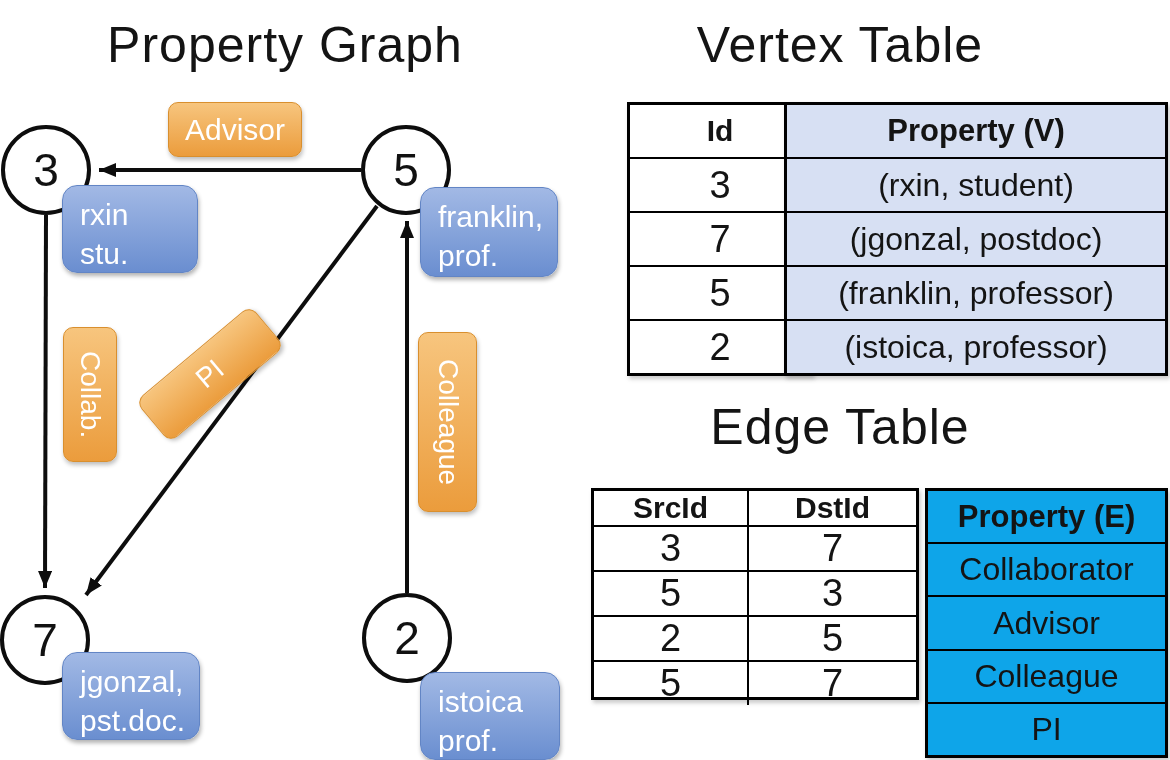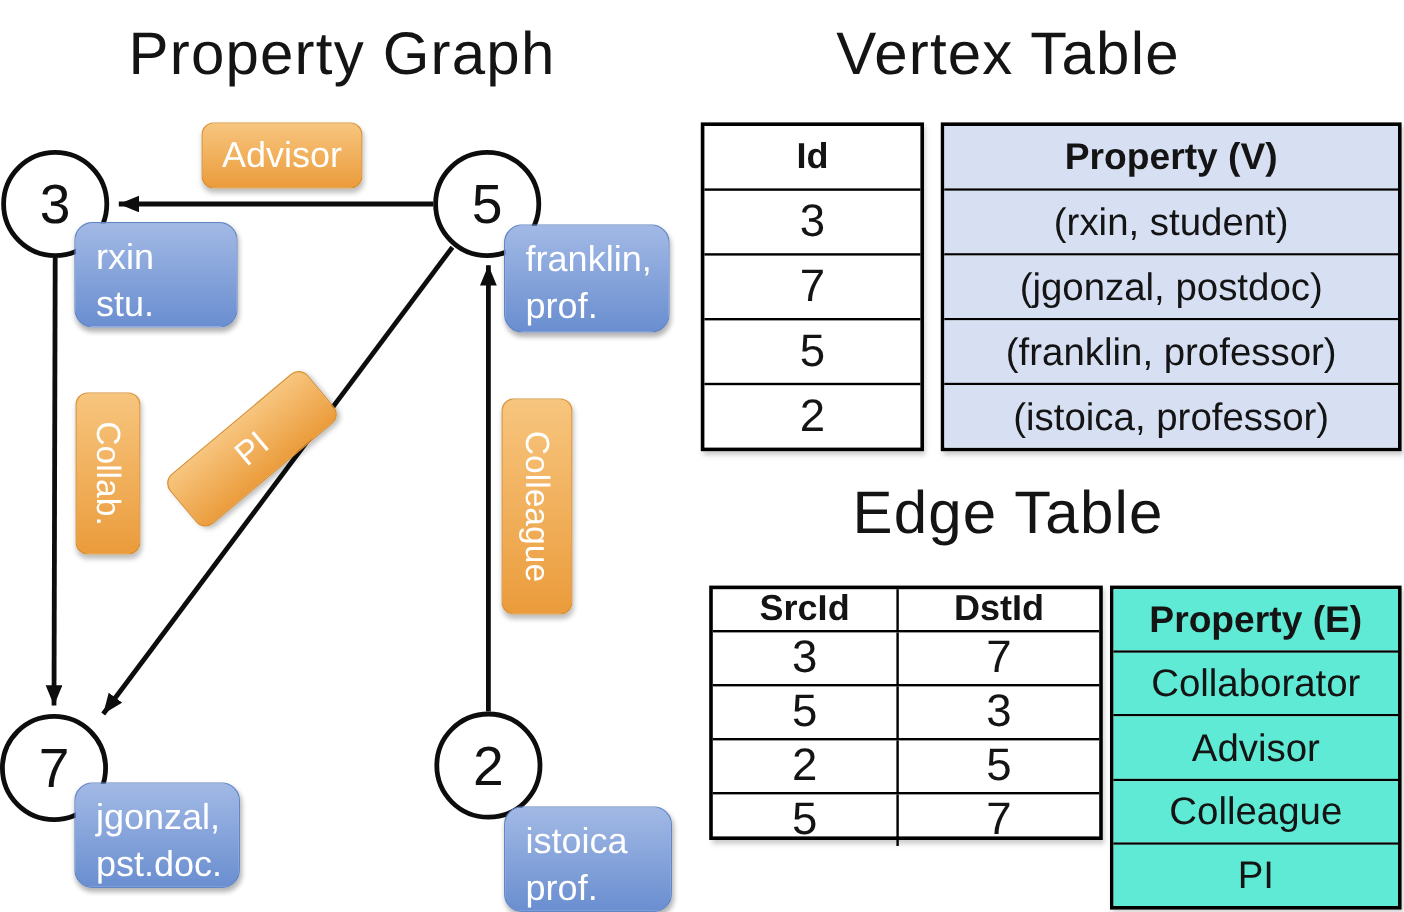--- a/index.html
+++ b/index.html
@@ -46,21 +46,21 @@
   .trow{flex:1;display:flex;border-top:2px solid #000;}
   .trow:first-child{border-top:none;}
   .tcell{
     flex:1;display:flex;align-items:center;justify-content:center;
     font-size:38px;font-weight:300;color:#141414;white-space:nowrap;
   }
   .tcell.hdr{font-size:30px;font-weight:bold;}
   .tcell.txt{font-size:32px;}
   .tcell.colsep{border-right:2px solid #000;}
   .bluefill{background:#d7e0f3;}
-  .tanfill{background:#5eead4;}
+  .tanfill{background:#0ea5e9;}
   .srccol{flex:0 0 153px;}
   svg{position:absolute;left:0;top:0;}
 </style>
 </head>
 <body>
 
 <div id="canvas">
 
   <div class="title" style="left:0;top:16px;width:570px;">Property Graph</div>
 
@@ -106,21 +106,21 @@
     <div>jgonzal,</div>
     <div>pst.doc.</div>
   </div>
   <div class="vbox" style="left:420px;top:652px;width:140px;height:88px;margin-top:20px;">
     <div>istoica</div>
     <div>prof.</div>
   </div>
 
   <div class="title" style="left:600px;top:16px;width:480px;">Vertex Table</div>
 
-  <div class="tbox" style="left:584px;top:102px;width:186px;height:274px;">
+  <div class="tbox" style="left:627px;top:102px;width:186px;height:274px;">
     <div class="trow">
         <div class="tcell hdr">Id</div>
       </div>
     <div class="trow">
         <div class="tcell">3</div>
       </div>
     <div class="trow">
         <div class="tcell">7</div>
       </div>
     <div class="trow">

